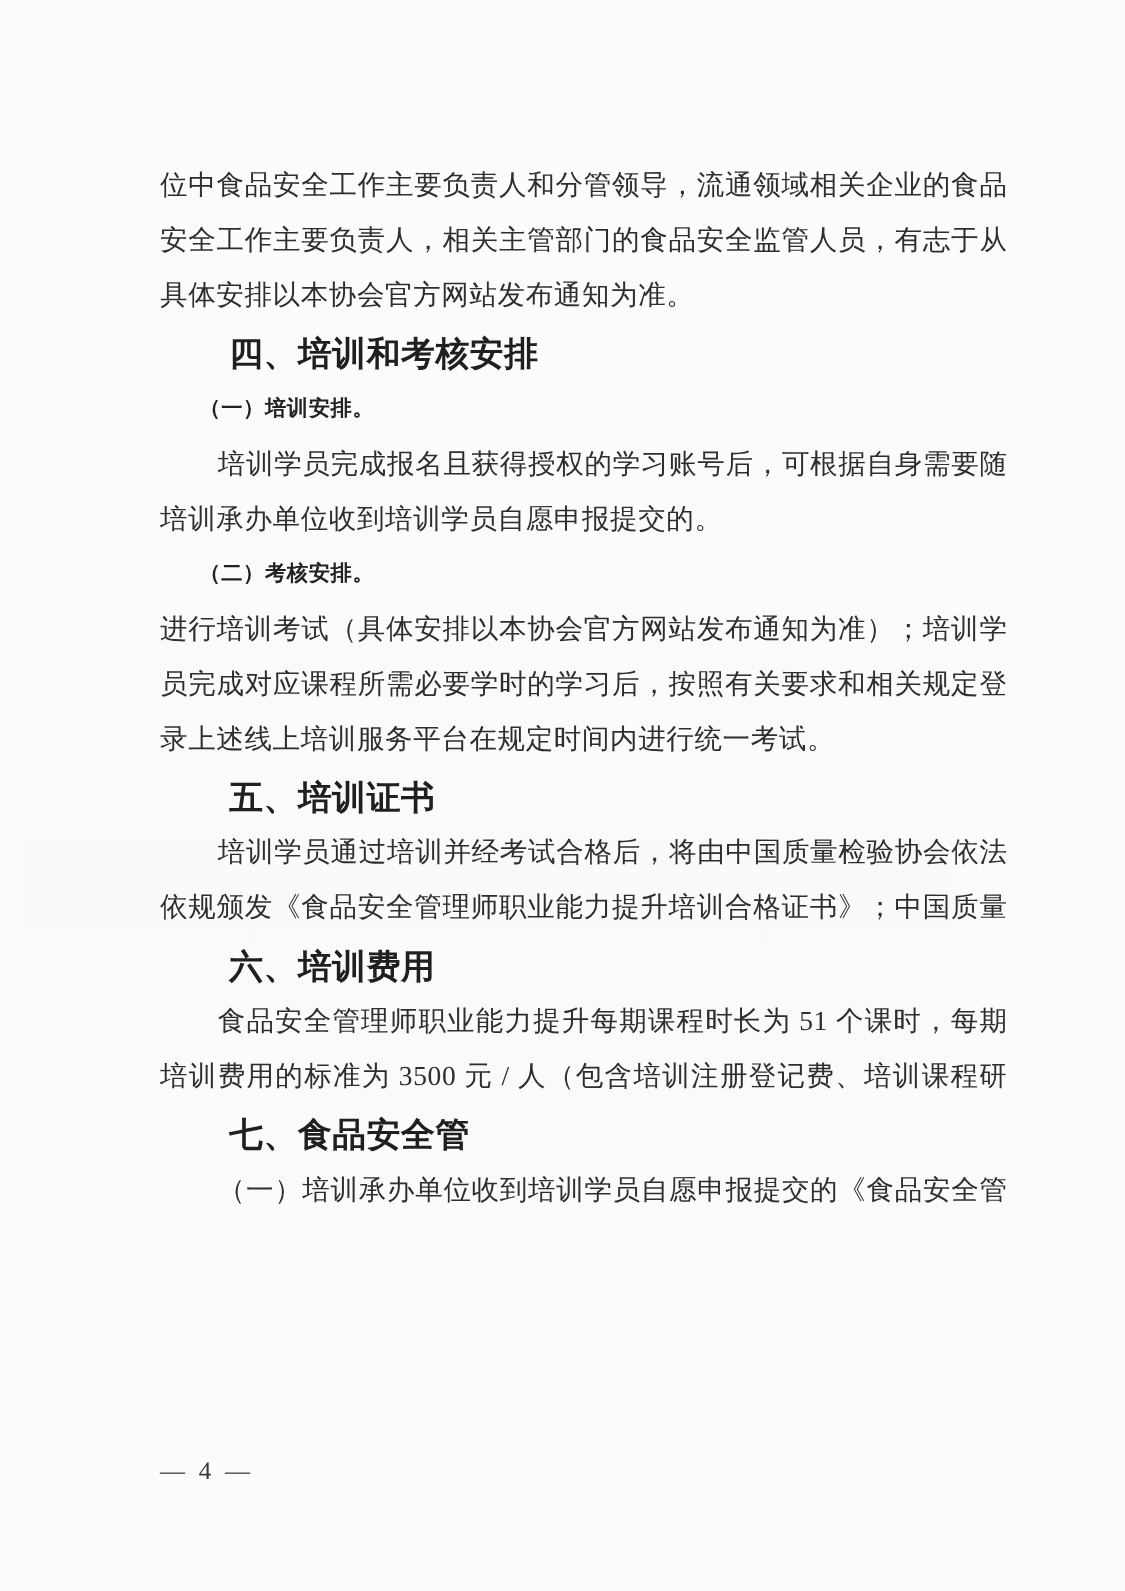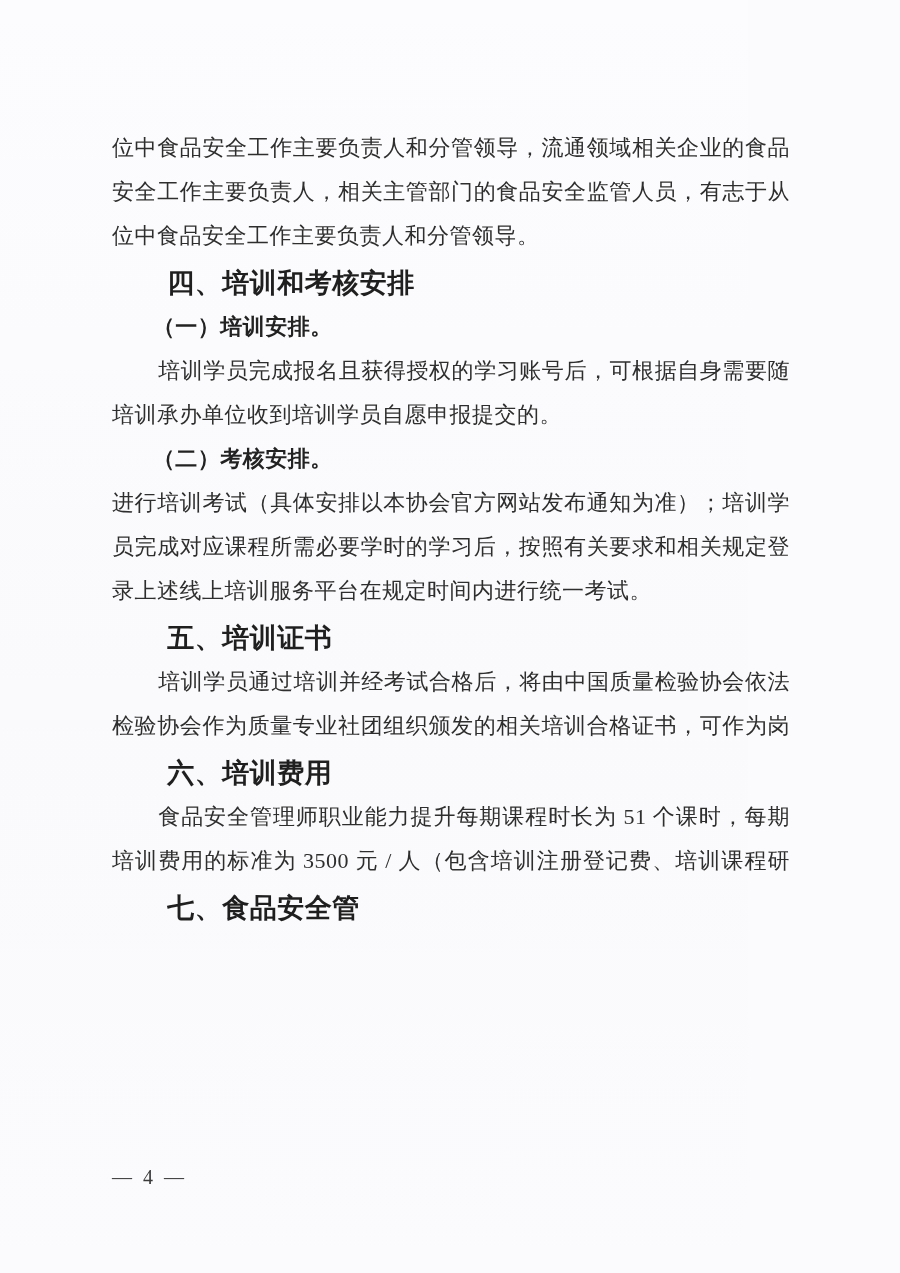--- a/index.html
+++ b/index.html
@@ -10,21 +10,21 @@
     width: 900px;
     height: 1273px;
     position: relative;
     background: #fbfbfd;
     font-family: "Liberation Serif", serif;
     color: #2e2e2e;
     overflow: hidden;
   }
   .page {
     position: absolute;
-    left: 0; top: 0;
+    left: 16px; top: 0;
     width: 748px;
     height: 1273px;
     background: linear-gradient(180deg, #fcfcfe 0%, #fafafc 55%, #fbfbfd 100%);
   }
   .content {
     position: absolute;
     left: 112px;
     top: 126px;
     width: 678px;
   }
@@ -48,21 +48,21 @@
   .h {
     font-family: "Liberation Sans", sans-serif;
     font-weight: 700;
     font-size: 27px;
     color: #1f1f1f;
     text-indent: 2.05em;
     margin-top: 3px;
   }
   .sh {
     font-weight: 700;
-    font-size: 22px;
+    font-size: 17px;
     color: #222;
     text-indent: 1.85em;
   }
   .page-number {
     position: absolute;
     left: 112px;
     top: 1165px;
     font-size: 20px;
     line-height: 24px;
     letter-spacing: 3px;
@@ -71,39 +71,40 @@
   }
 </style>
 </head>
 <body>
 
 <div class="page">
   <div class="content">
 
     <div class="ln fill">位中食品安全工作主要负责人和分管领导，流通领域相关企业的食品</div>
     <div class="ln fill">安全工作主要负责人，相关主管部门的食品安全监管人员，有志于从</div>
-    <div class="ln">位中食品安全工作主要负责人和分管领导。</div>
+    <div class="ln">具体安排以本协会官方网站发布通知为准。</div>
 
     <div class="ln h">四、培训和考核安排</div>
 
     <div class="ln sh">（一）培训安排。</div>
     <div class="ln fill indent">培训学员完成报名且获得授权的学习账号后，可根据自身需要随</div>
     <div class="ln">培训承办单位收到培训学员自愿申报提交的。</div>
 
     <div class="ln sh">（二）考核安排。</div>
     <div class="ln fill">进行培训考试（具体安排以本协会官方网站发布通知为准）；培训学</div>
     <div class="ln fill">员完成对应课程所需必要学时的学习后，按照有关要求和相关规定登</div>
     <div class="ln">录上述线上培训服务平台在规定时间内进行统一考试。</div>
 
     <div class="ln h">五、培训证书</div>
     <div class="ln fill indent">培训学员通过培训并经考试合格后，将由中国质量检验协会依法</div>
-    <div class="ln fill">检验协会作为质量专业社团组织颁发的相关培训合格证书，可作为岗</div>
+    <div class="ln fill">依规颁发《食品安全管理师职业能力提升培训合格证书》；中国质量</div>
 
     <div class="ln h">六、培训费用</div>
     <div class="ln fill indent">食品安全管理师职业能力提升每期课程时长为 51 个课时，每期</div>
     <div class="ln fill">培训费用的标准为 3500 元 / 人（包含培训注册登记费、培训课程研</div>
 
     <div class="ln h">七、食品安全管</div>
+    <div class="ln fill indent">（一）培训承办单位收到培训学员自愿申报提交的《食品安全管</div>
 
   </div>
 
   <div class="page-number">— 4 —</div>
 </div>
 
 </body></html>

